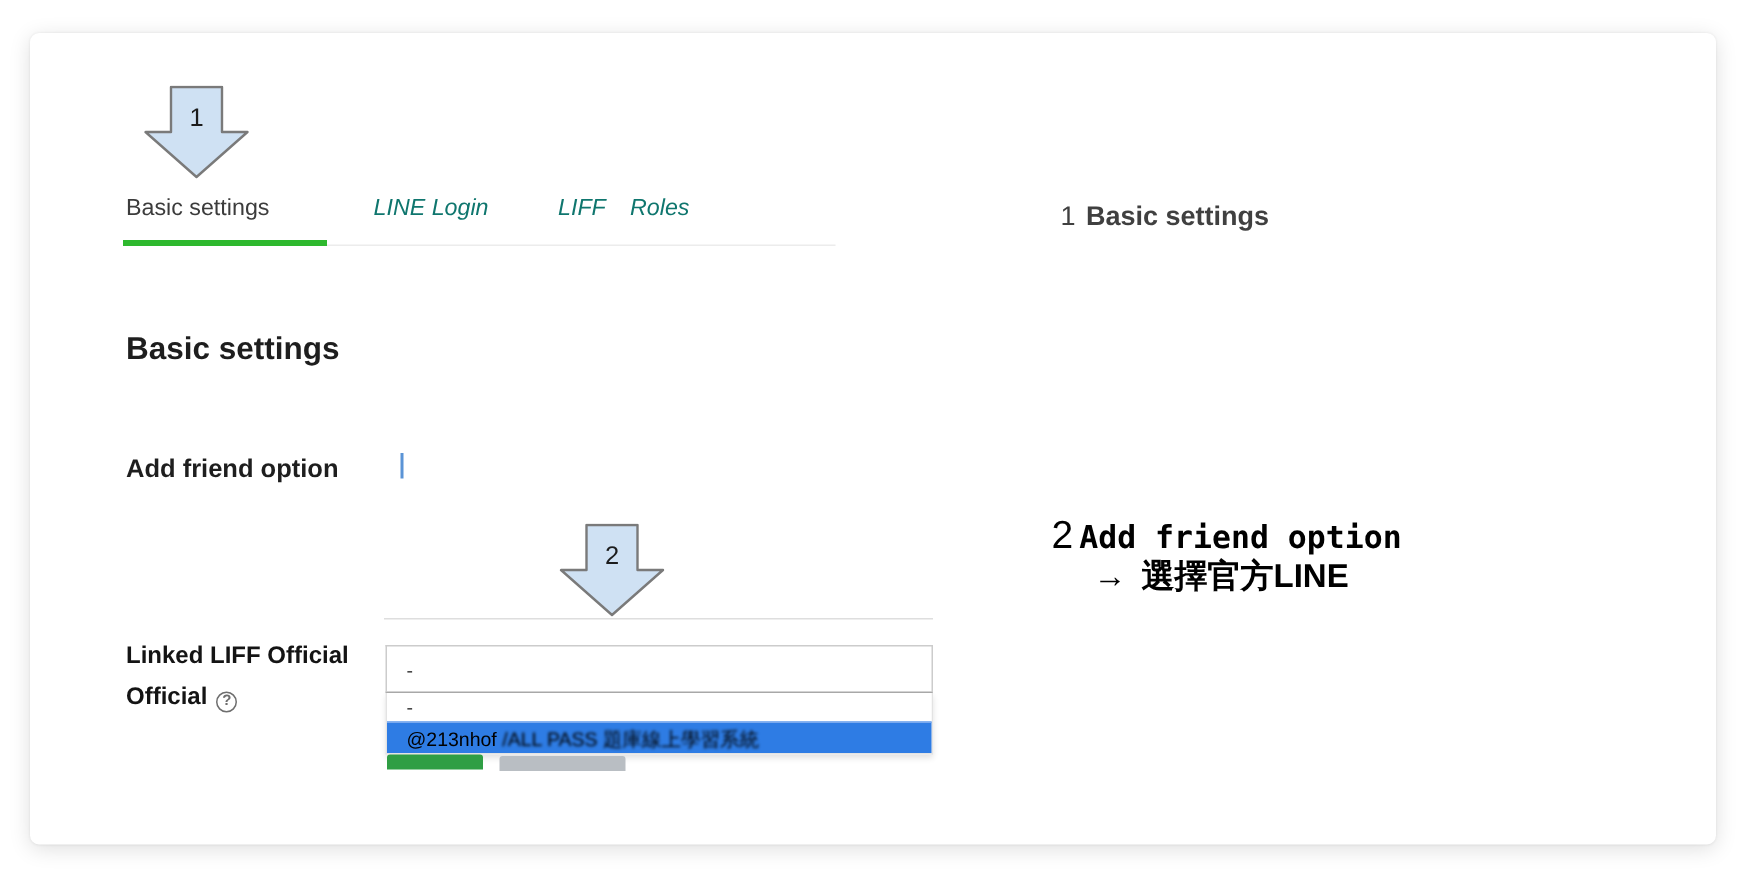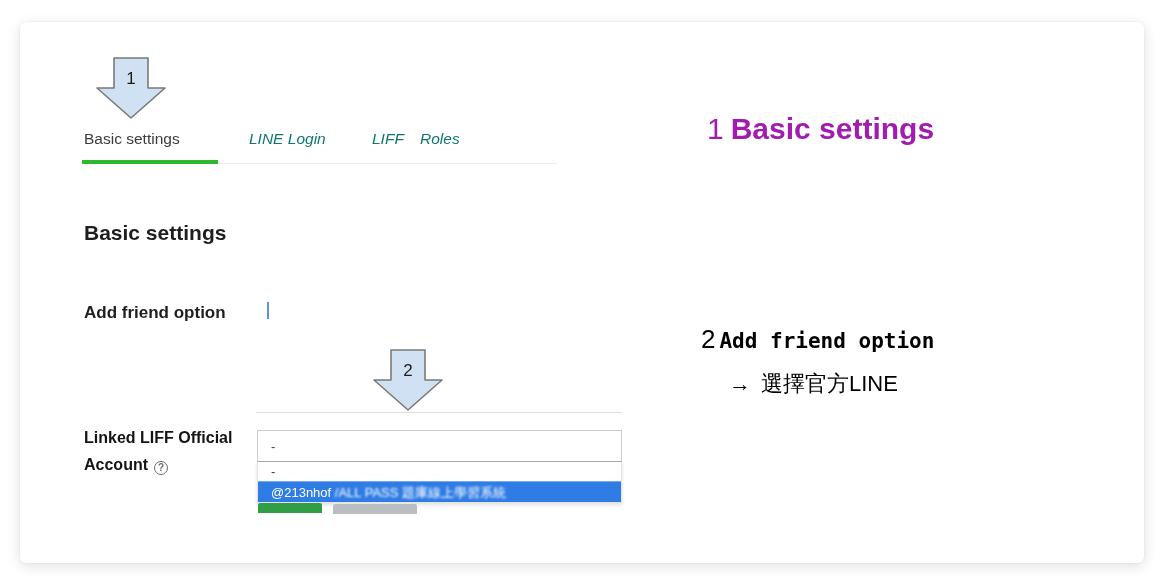--- a/index.html
+++ b/index.html
@@ -36,39 +36,39 @@
     font-weight:700; vertical-align:-1px; margin-left:6px; cursor:pointer; }
 
   .select-box { left:257px; top:430px; width:365px; height:32px; background:#fff;
     border:1px solid #cccccc; border-bottom-color:#ababab; cursor:pointer; }
   .select-value { position:absolute; left:13px; top:8px; font-size:13px; color:#3c3c3c; }
 
   .dropdown { left:257px; top:462px; width:365px; background:#ffffff;
     border:1px solid #e3e3e3; border-top:none; box-shadow:0 2px 4px rgba(0,0,0,.12); }
   .opt { font-size:13px; padding-left:13px; cursor:pointer; white-space:nowrap; overflow:hidden; }
   .opt1 { height:19px; line-height:19px; color:#3c3c3c; background:#ffffff; }
-  .opt2 { height:21px; line-height:21px; color:#ffffff; background:#2e7ce4;
+  .opt2 { height:21px; line-height:21px; color:#000000; background:#2e7ce4;
     border-top:1px solid #79a9ef; }
   .redacted { filter:blur(1px); }
 
   .btn-edge-green { left:258px; top:503px; width:64px; height:10px; background:#2f9e44;
     border-radius:2px 2px 0 0; cursor:pointer; }
   .btn-edge-gray { left:333px; top:504px; width:84px; height:10px; background:#b9bec3;
     border-radius:2px 2px 0 0; cursor:pointer; }
 
   
-  .anno1 { left:707px; top:112px; font-size:30px; color:#a21caf; white-space:nowrap; }
+  .anno1 { left:707px; top:134px; font-size:18px; color:#404040; white-space:nowrap; }
   .anno1 .n { font-weight:400; margin-right:7px; }
   .anno1 .t { font-weight:600; }
-  .anno2 { left:701px; top:324px; white-space:nowrap; color:#000; }
+  .anno2 { left:701px; top:341px; white-space:nowrap; color:#000; }
   .anno2 .n { font-size:26px; font-weight:400; margin-right:4px; }
   .anno2 .t { font-family:"DejaVu Sans Mono","Liberation Mono",monospace;
     font-size:21px; font-weight:700; }
   .anno2sub { left:729px; top:369px; white-space:nowrap; color:#000;
-    font-size:22px; font-weight:400; }
+    font-size:22px; font-weight:700; }
   .anno2sub .arrow { margin-right:10px; }
 </style>
 </head>
 <body>
 
 <div class="abs card"></div>
 
 <div class="abs callout" style="left:95px; top:57px;">
   <svg viewBox="0 0 72 63">
     <polygon points="19,1 53,1 53,31 70,31 36,61 2,31 19,31" fill="#cfe1f3" stroke="#7a7a7a" stroke-width="1.6" stroke-linejoin="round"></polygon>
@@ -90,21 +90,21 @@
 <div class="abs row-divider"></div>
 <div class="abs callout" style="left:372px; top:349px;">
   <svg viewBox="0 0 72 63">
     <polygon points="19,1 53,1 53,31 70,31 36,61 2,31 19,31" fill="#cfe1f3" stroke="#7a7a7a" stroke-width="1.6" stroke-linejoin="round"></polygon>
   </svg>
   <span class="num">2</span>
 </div>
 
 <div class="abs field-label">
   <span>Linked LIFF Official</span><br>
-  <span>Account</span><span class="help-icon">?</span>
+  <span>Official</span><span class="help-icon">?</span>
 </div>
 
 <div class="abs select-box">
   <span class="select-value">-</span>
 </div>
 <div class="abs dropdown">
   <div class="opt opt1">-</div>
   <div class="opt opt2"><span>@213nhof </span><span class="redacted">/ALL PASS 題庫線上學習系統</span></div>
 </div>
 <div class="abs btn-edge-green"></div>

